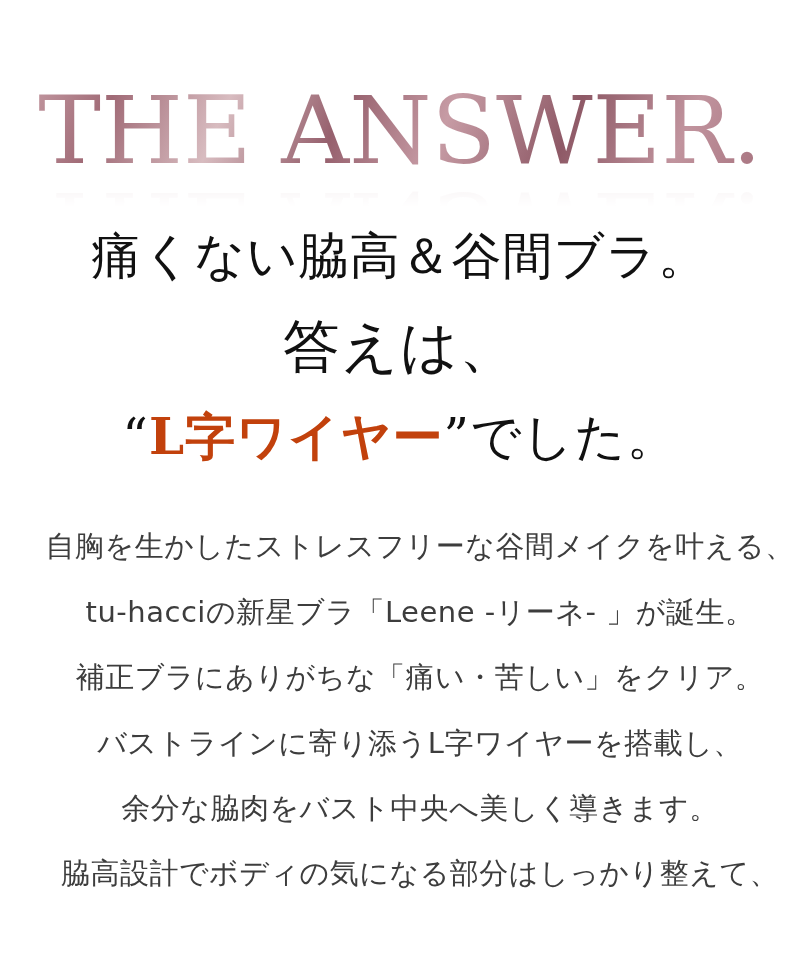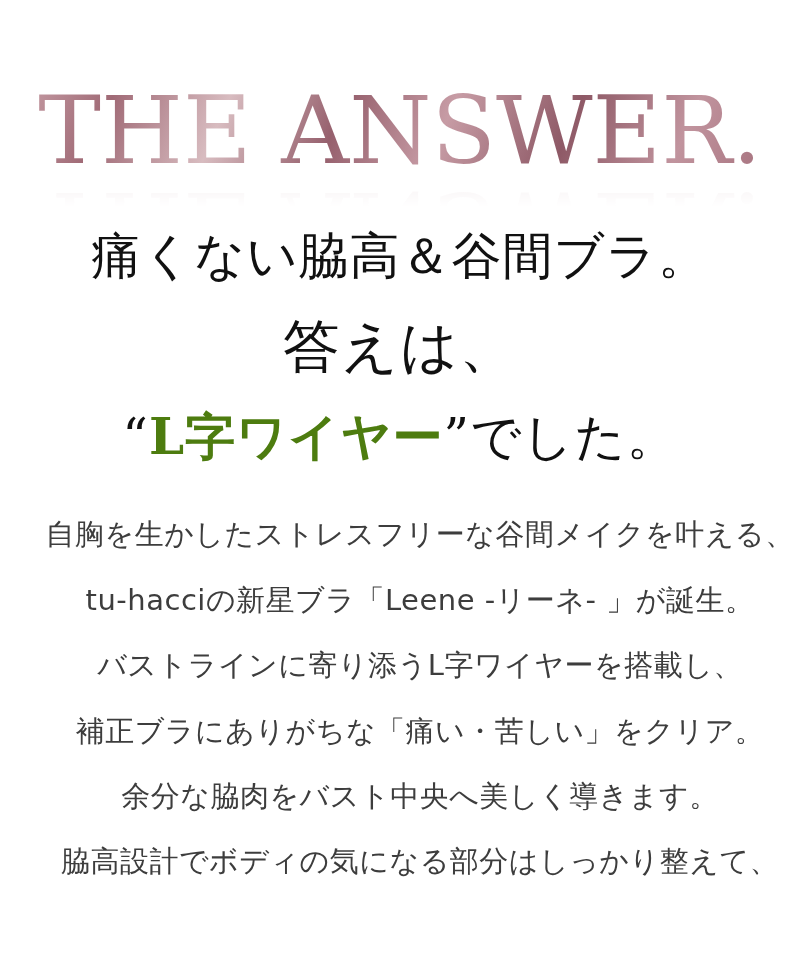--- a/index.html
+++ b/index.html
@@ -76,27 +76,27 @@
     margin: 16px 0 0 0;
     font-family: "DejaVu Serif", serif;
     font-weight: 500;
     font-size: 50px;
     line-height: 1.4;
     letter-spacing: 1px;
     color: #111111;
     white-space: nowrap;
   }
   .answer-line .accent {
-    color: #4d7c0f;
+    color: #c2410c;
     font-weight: 600;
   }
 
   
   .body-copy {
-    margin-top: 47px;
+    margin-top: 59px;
     padding-left: 40px;
   }
   .body-copy p {
     margin: 0 0 35px 0;
     font-family: "DejaVu Sans", sans-serif;
     font-weight: 400;
     font-size: 29px;
     line-height: 1.05;
     letter-spacing: 0.5px;
     color: #3d3d3d;
@@ -118,19 +118,19 @@
 
   <div class="headline-sub">答えは、</div>
 
   <div class="answer-line">
     <span>“</span><span class="accent">L字ワイヤー</span><span>”でした。</span>
   </div>
 
   <div class="body-copy">
     <p>自胸を生かしたストレスフリーな谷間メイクを叶える、</p>
     <p>tu-hacciの新星ブラ「Leene -リーネ- 」が誕生。</p>
+    <p>補正ブラにありがちな「痛い・苦しい」をクリア。</p>
     <p>バストラインに寄り添うL字ワイヤーを搭載し、</p>
-    <p>補正ブラにありがちな「痛い・苦しい」をクリア。</p>
     <p>余分な脇肉をバスト中央へ美しく導きます。</p>
     <p>脇高設計でボディの気になる部分はしっかり整えて、</p>
   </div>
 
 </div>
 
 </body></html>

